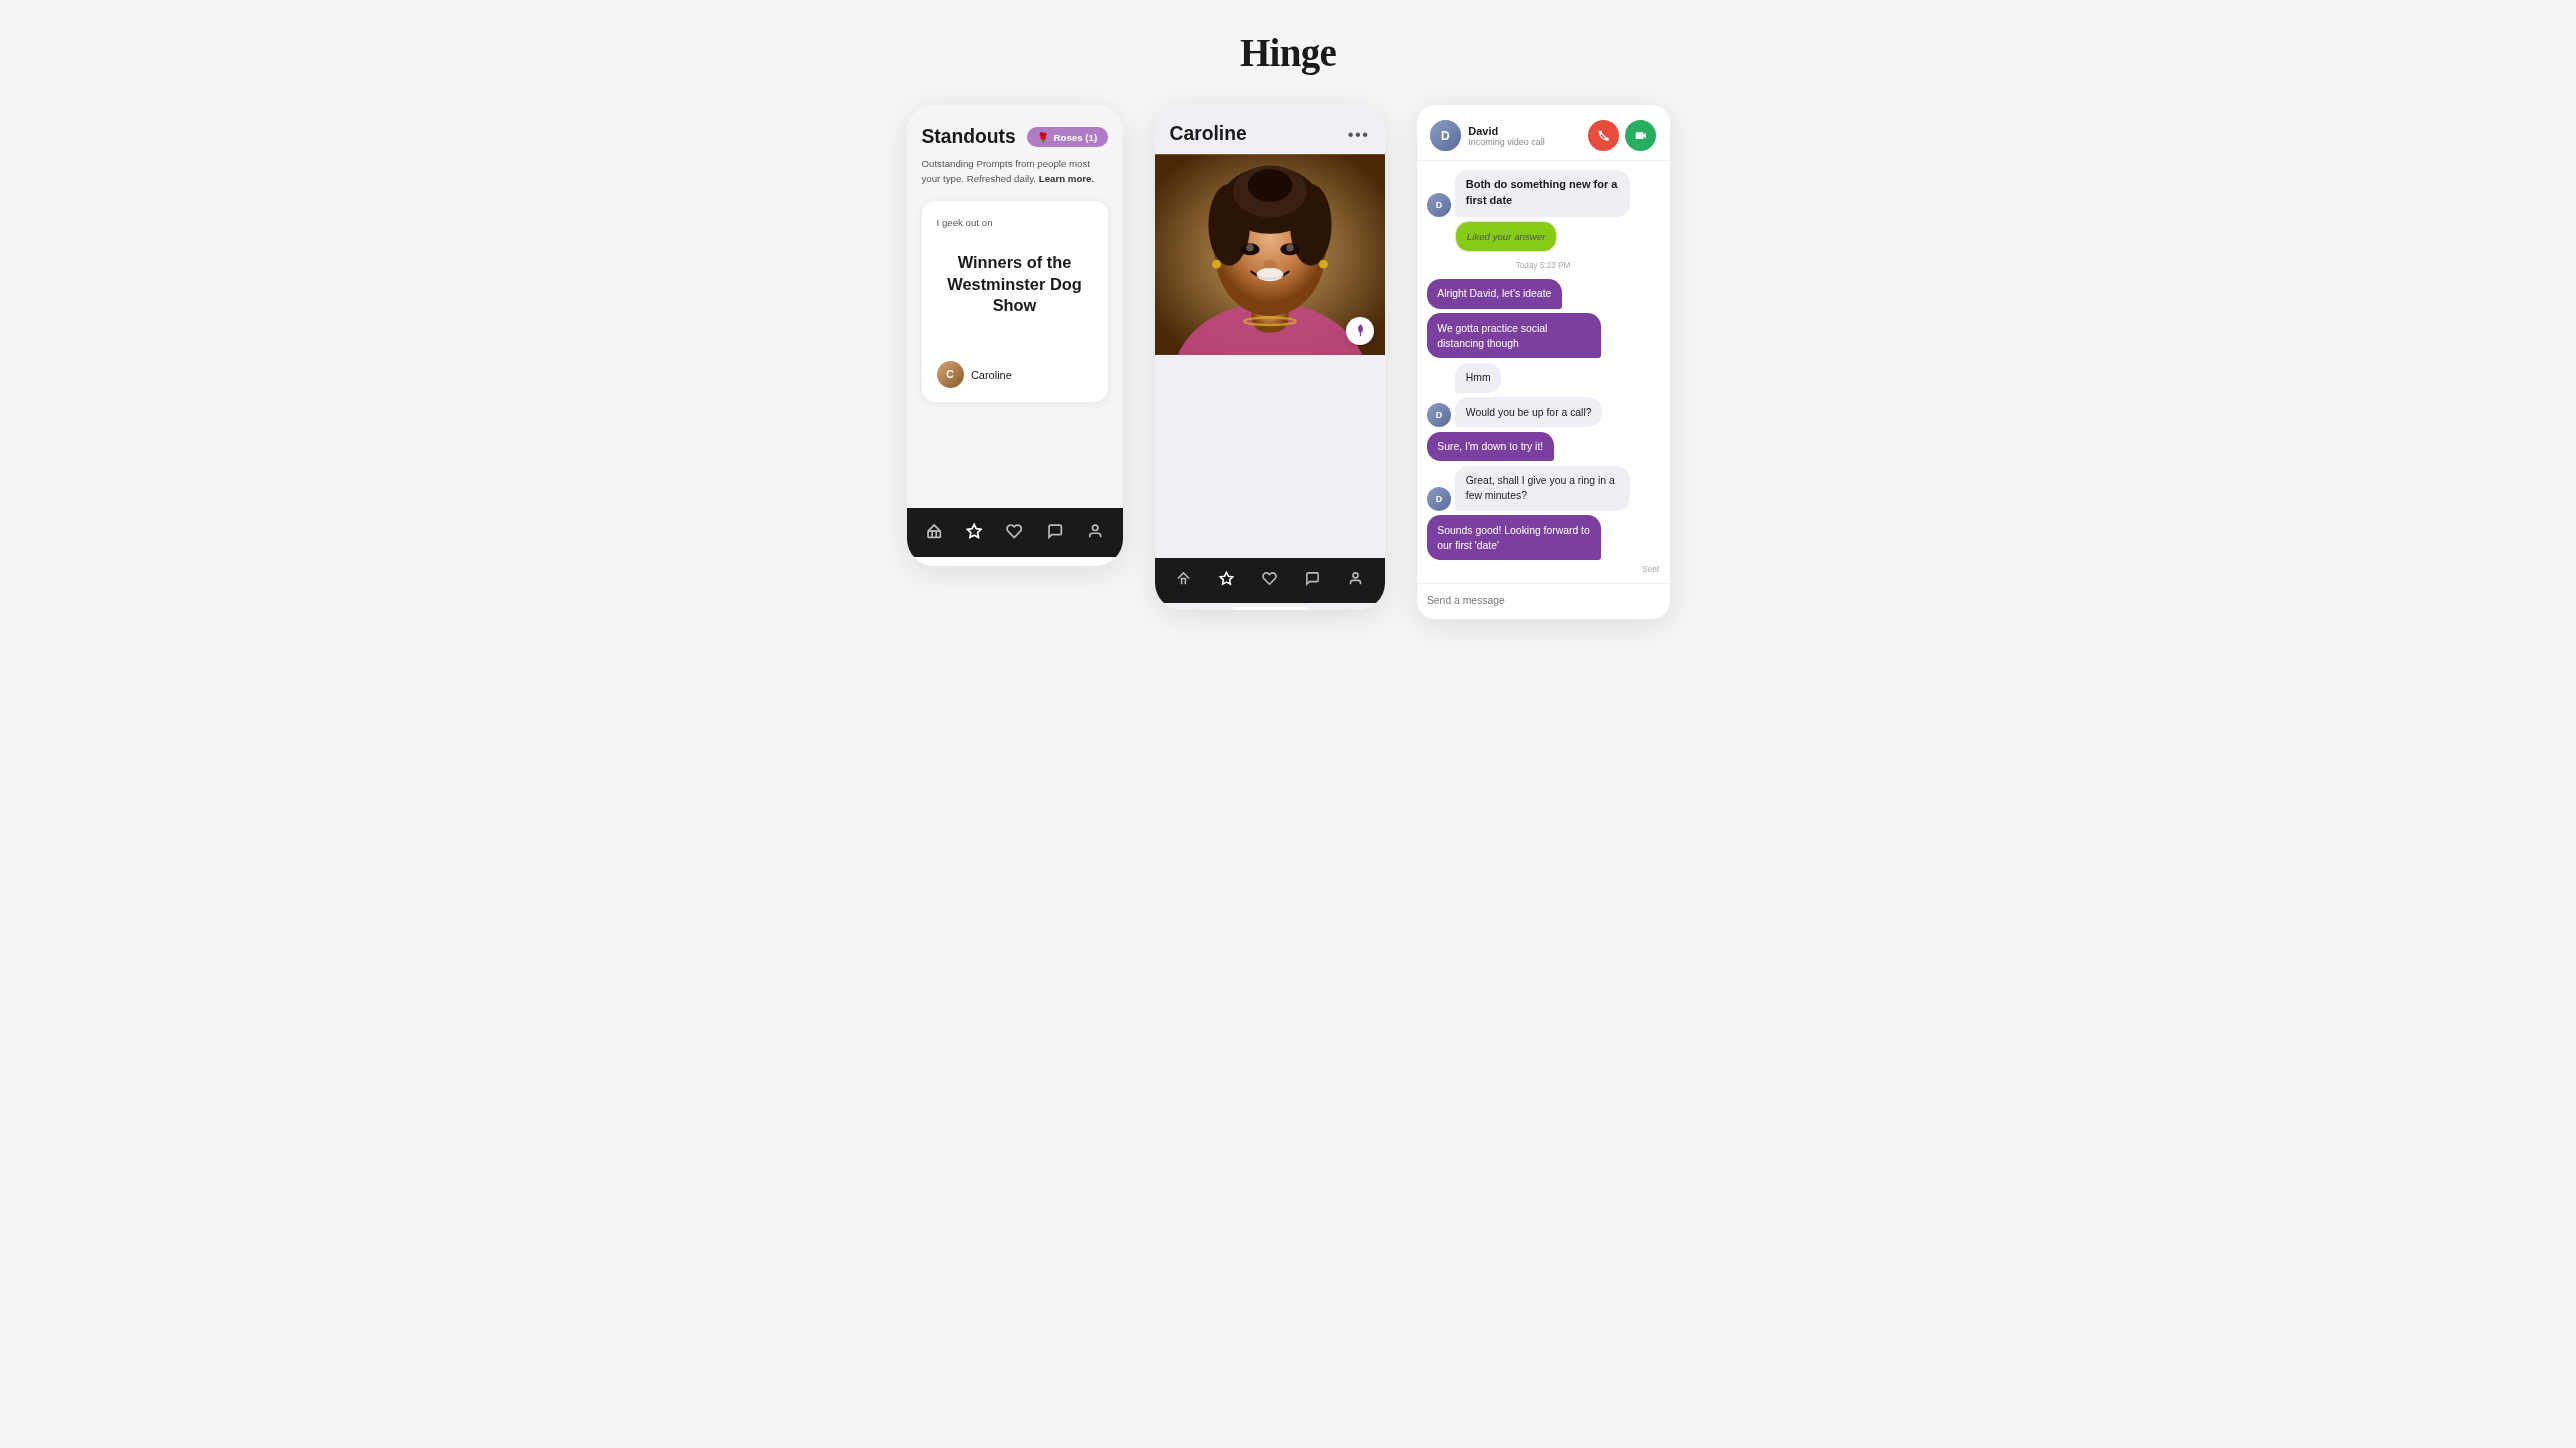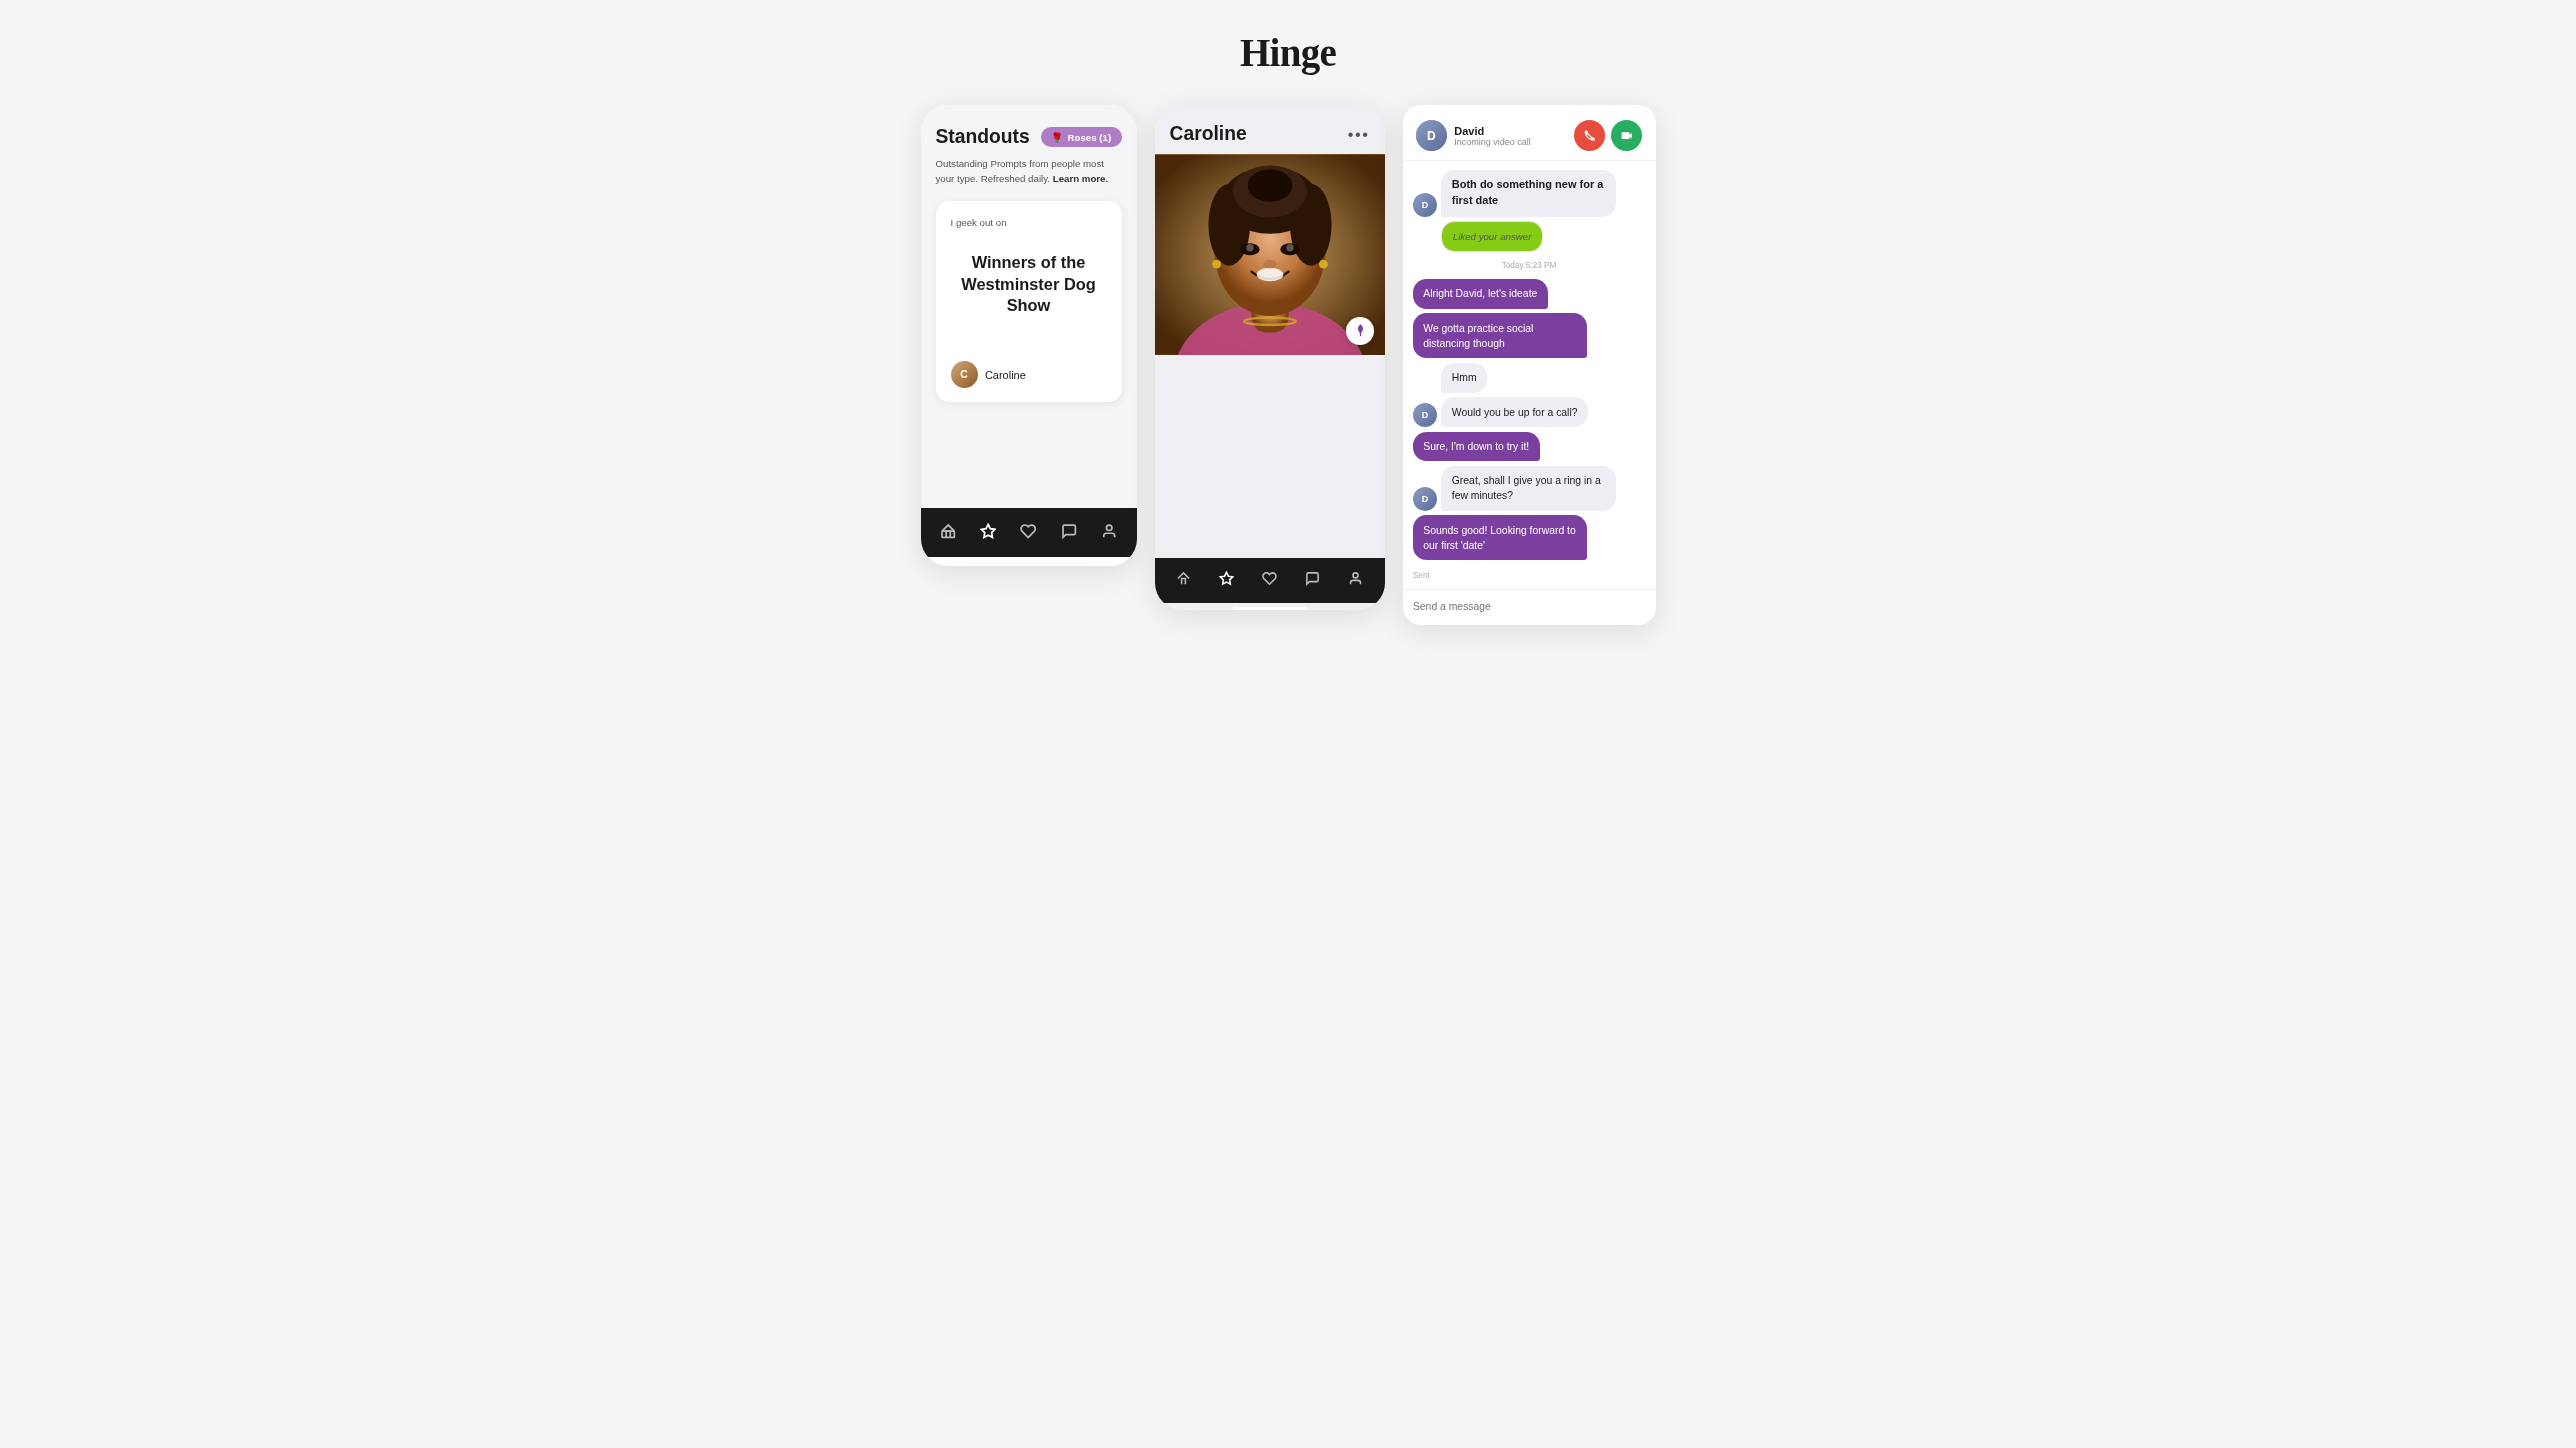--- a/index.html
+++ b/index.html
@@ -18,21 +18,21 @@
       font-size: 39px;
       font-weight: 700;
       color: #1a1a1a;
       margin-bottom: 30px;
       letter-spacing: -0.7px;
       font-family: Georgia, serif;
     }
 
     .screens-container {
       display: flex;
-      gap: 18px;
+      gap: 32px;
       align-items: flex-start;
       justify-content: center;
       max-width: 818px;
       width: 100%;
     }
 
     
     .screen {
       background: #fff;
       border-radius: 27px;
@@ -367,22 +367,22 @@
     .timestamp {
       font-size: 8.2px;
       color: #aaa;
       text-align: center;
       margin: 4.5px 0;
     }
 
     .sent-label {
       font-size: 8.2px;
       color: #aaa;
-      text-align: left;
-      margin-top: 6px;
+      text-align: right;
+      margin-top: 0;
     }
 
     .msg-row {
       display: flex;
       align-items: flex-end;
       gap: 4.5px;
     }
 
     .msg-row-received {
       justify-content: flex-start;

